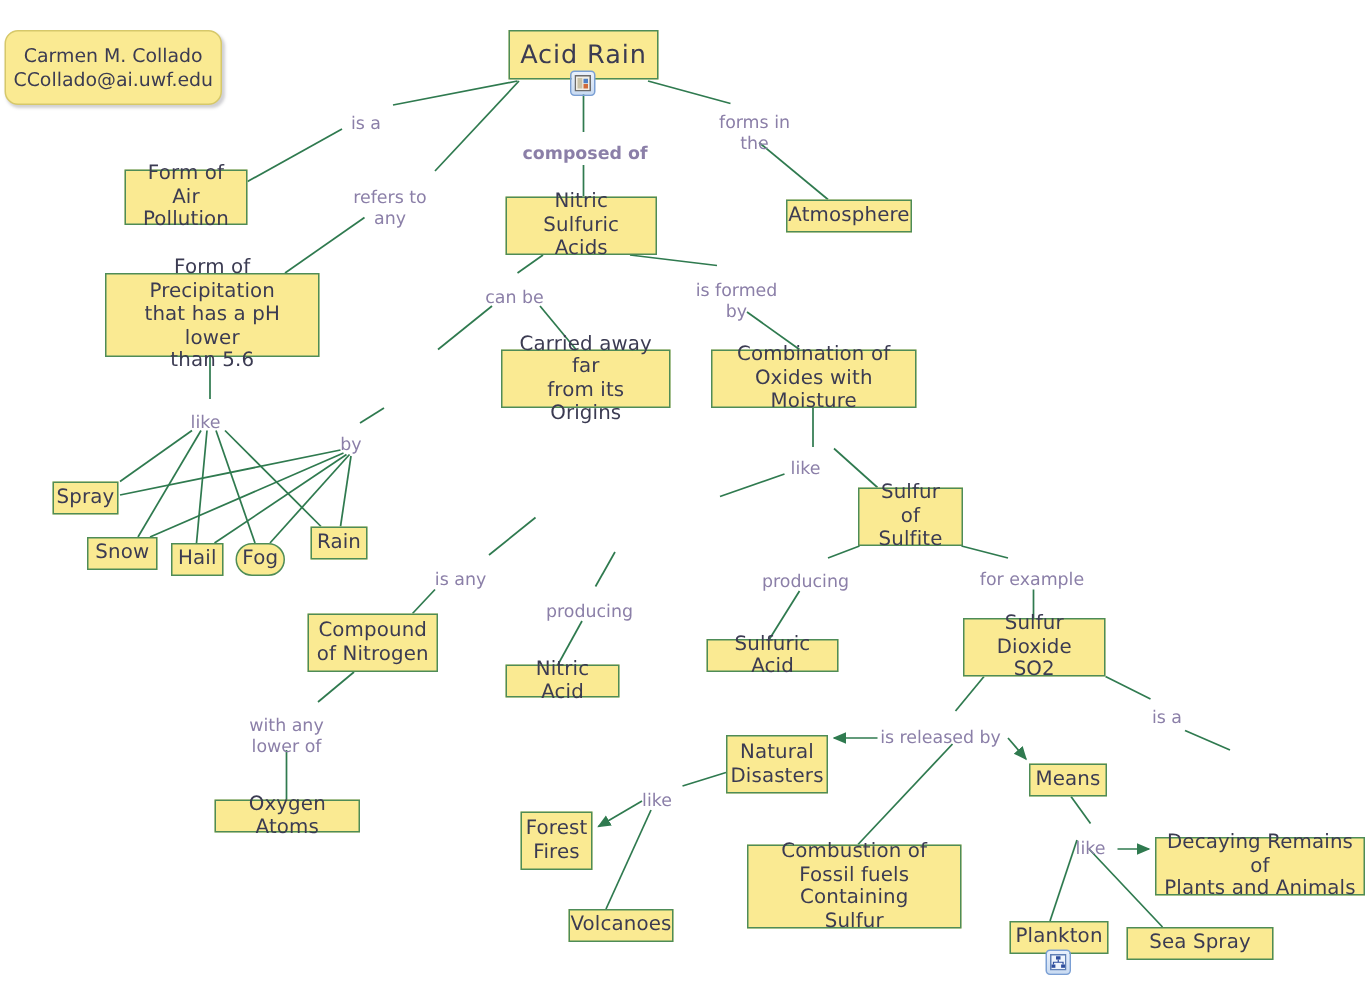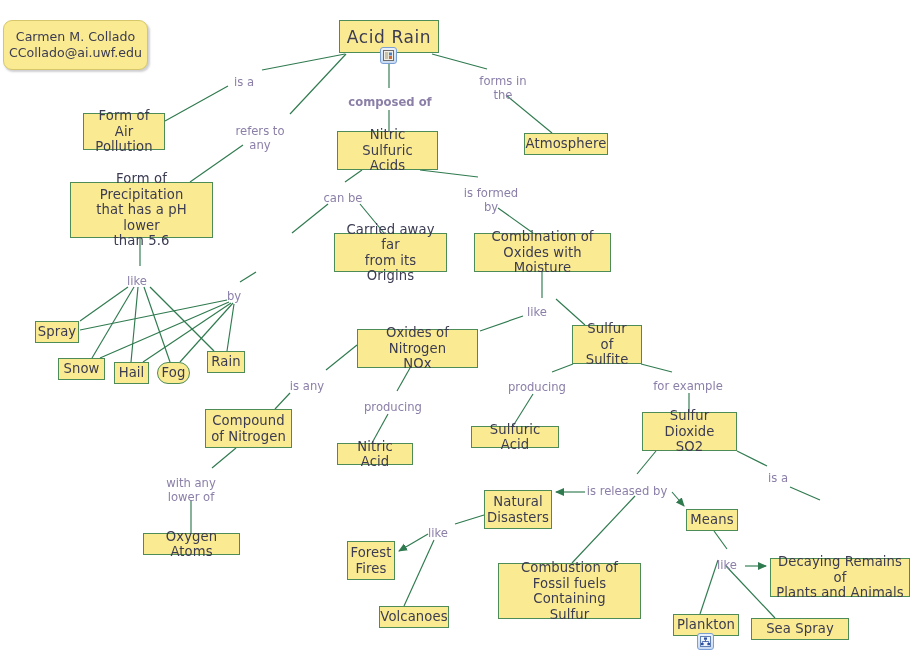--- a/index.html
+++ b/index.html
@@ -184,22 +184,20 @@
 than 5.6</div>
   <div class="node" style="left:334px;top:233px;width:113px;height:39px;">Carried away far
 from its Origins</div>
   <div class="node" style="left:474px;top:233px;width:137px;height:39px;">Combination of
 Oxides with Moisture</div>
   <div class="node" style="left:35px;top:321px;width:44px;height:22px;">Spray</div>
   <div class="node" style="left:58px;top:358px;width:47px;height:22px;">Snow</div>
   <div class="node" style="left:114px;top:362px;width:35px;height:22px;">Hail</div>
   <div class="node" style="left:157px;top:362px;width:33px;height:22px;border-radius:11px;">Fog</div>
   <div class="node" style="left:207px;top:351px;width:38px;height:22px;">Rain</div>
-  <div class="node" style="left:357px;top:329px;width:121px;height:39px;">Oxides of Nitrogen
-NOx</div>
   <div class="node" style="left:572px;top:325px;width:70px;height:39px;">Sulfur
 of Sulfite</div>
   <div class="node" style="left:205px;top:409px;width:87px;height:39px;">Compound
 of Nitrogen</div>
   <div class="node" style="left:337px;top:443px;width:76px;height:22px;">Nitric Acid</div>
   <div class="node" style="left:471px;top:426px;width:88px;height:22px;">Sulfuric Acid</div>
   <div class="node" style="left:642px;top:412px;width:95px;height:39px;">Sulfur Dioxide
 SO2</div>
   <div class="node" style="left:484px;top:490px;width:68px;height:39px;">Natural
 Disasters</div>

